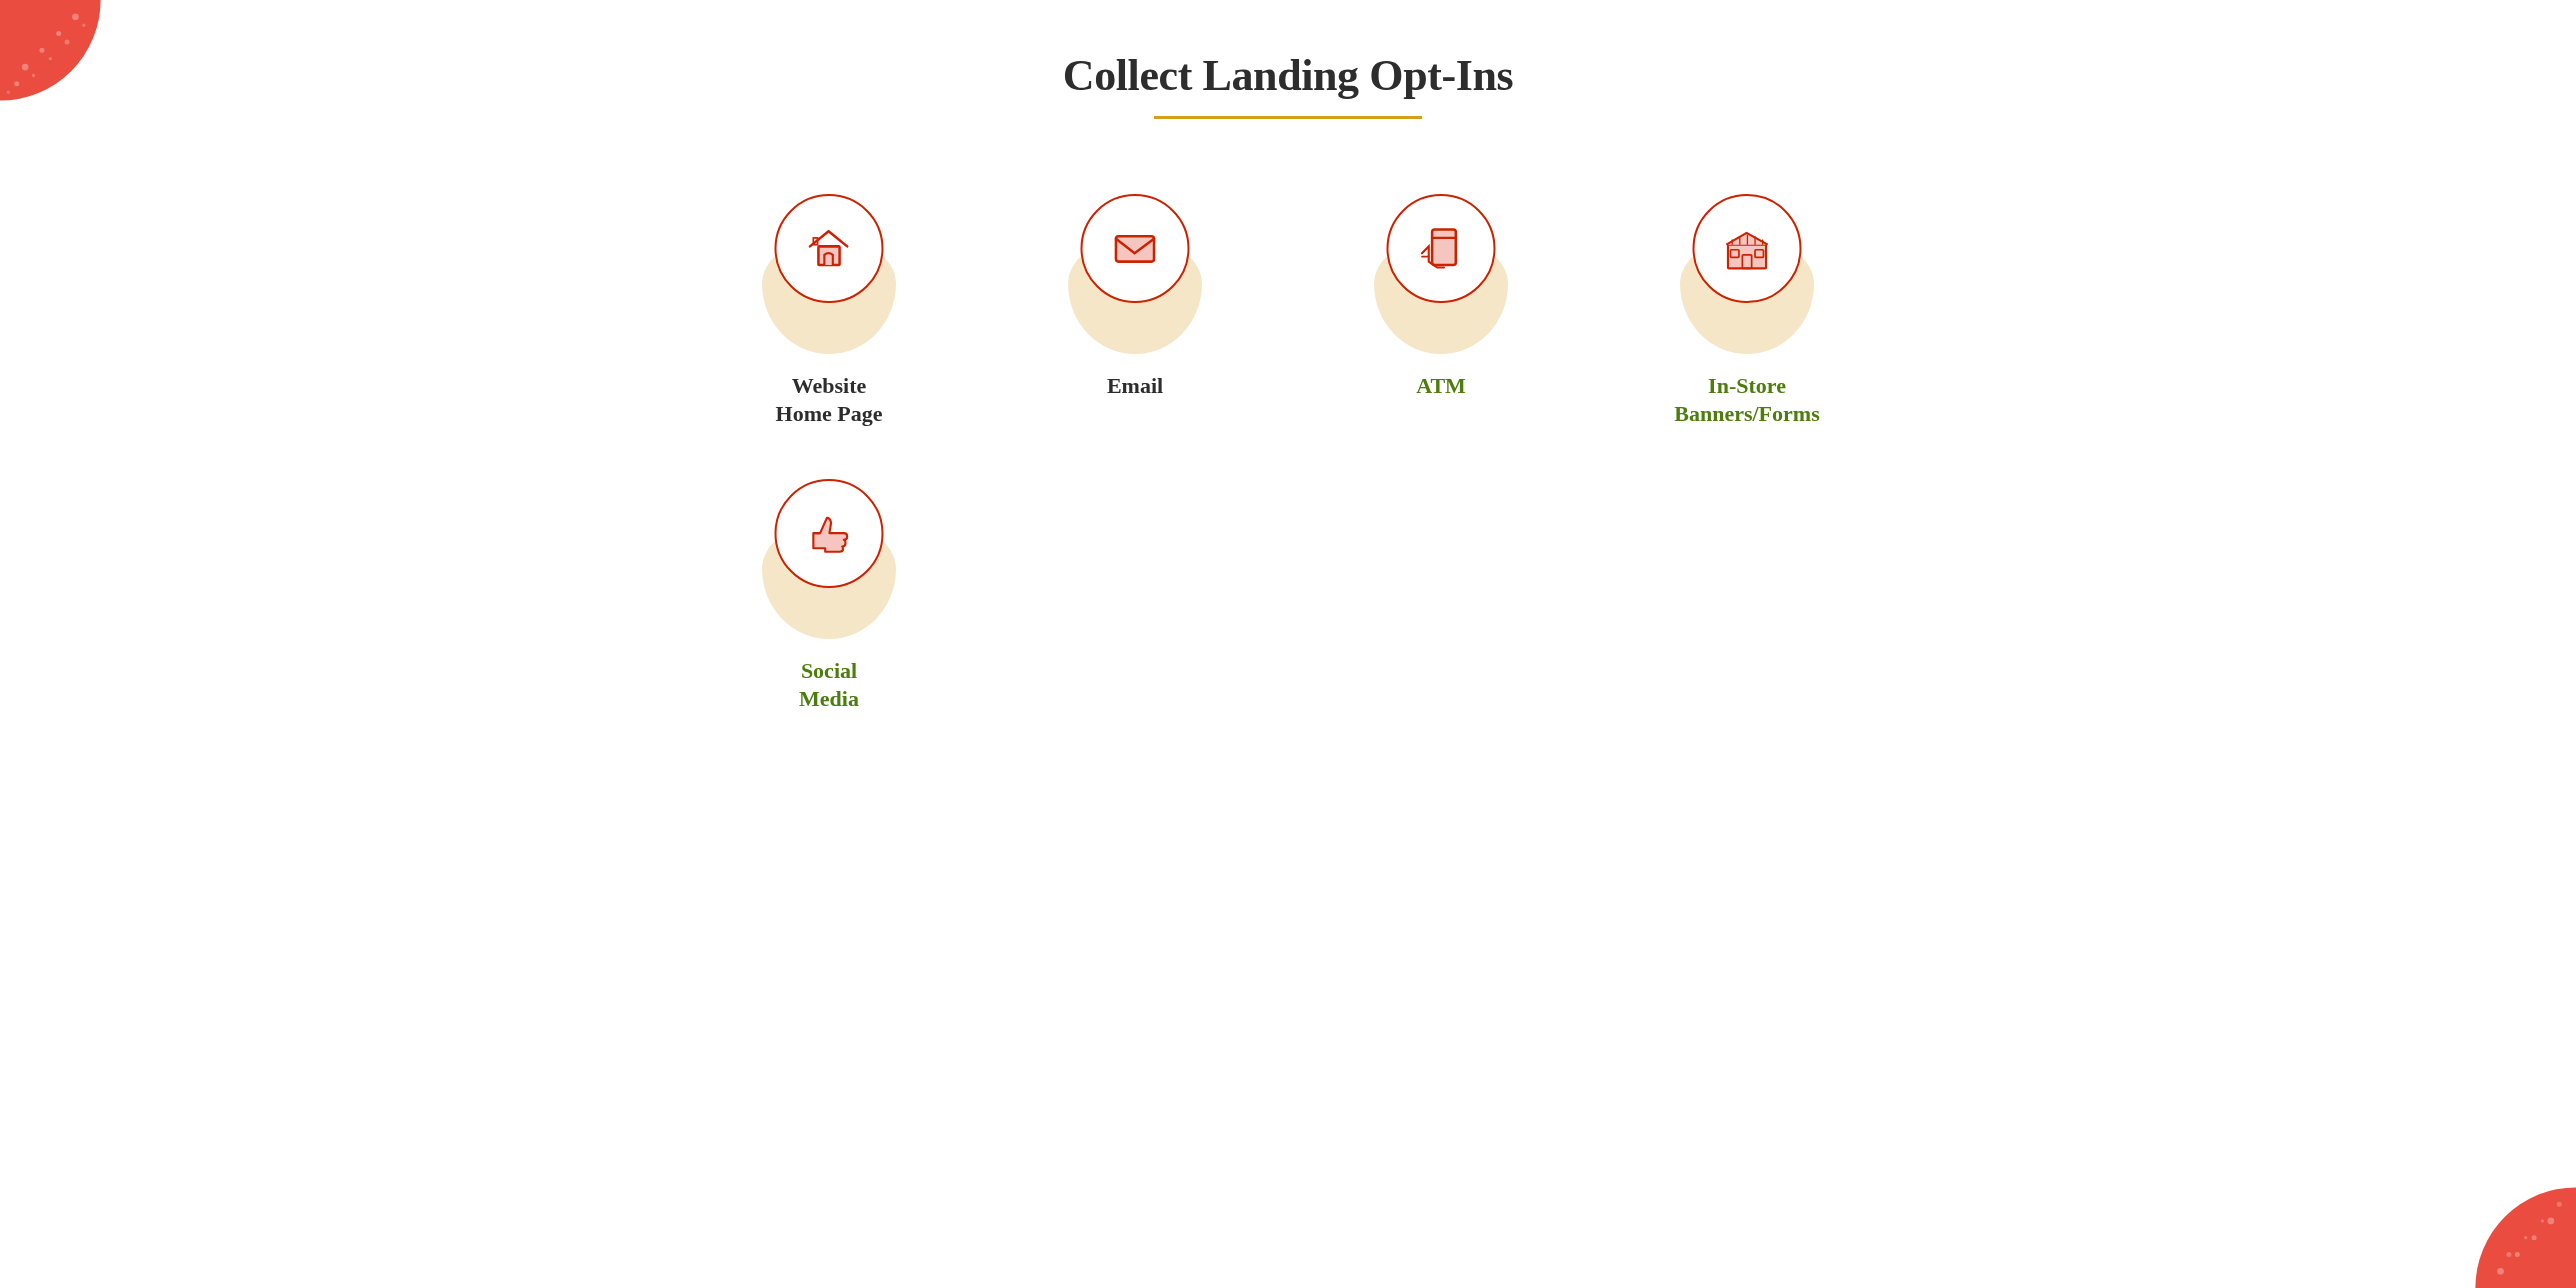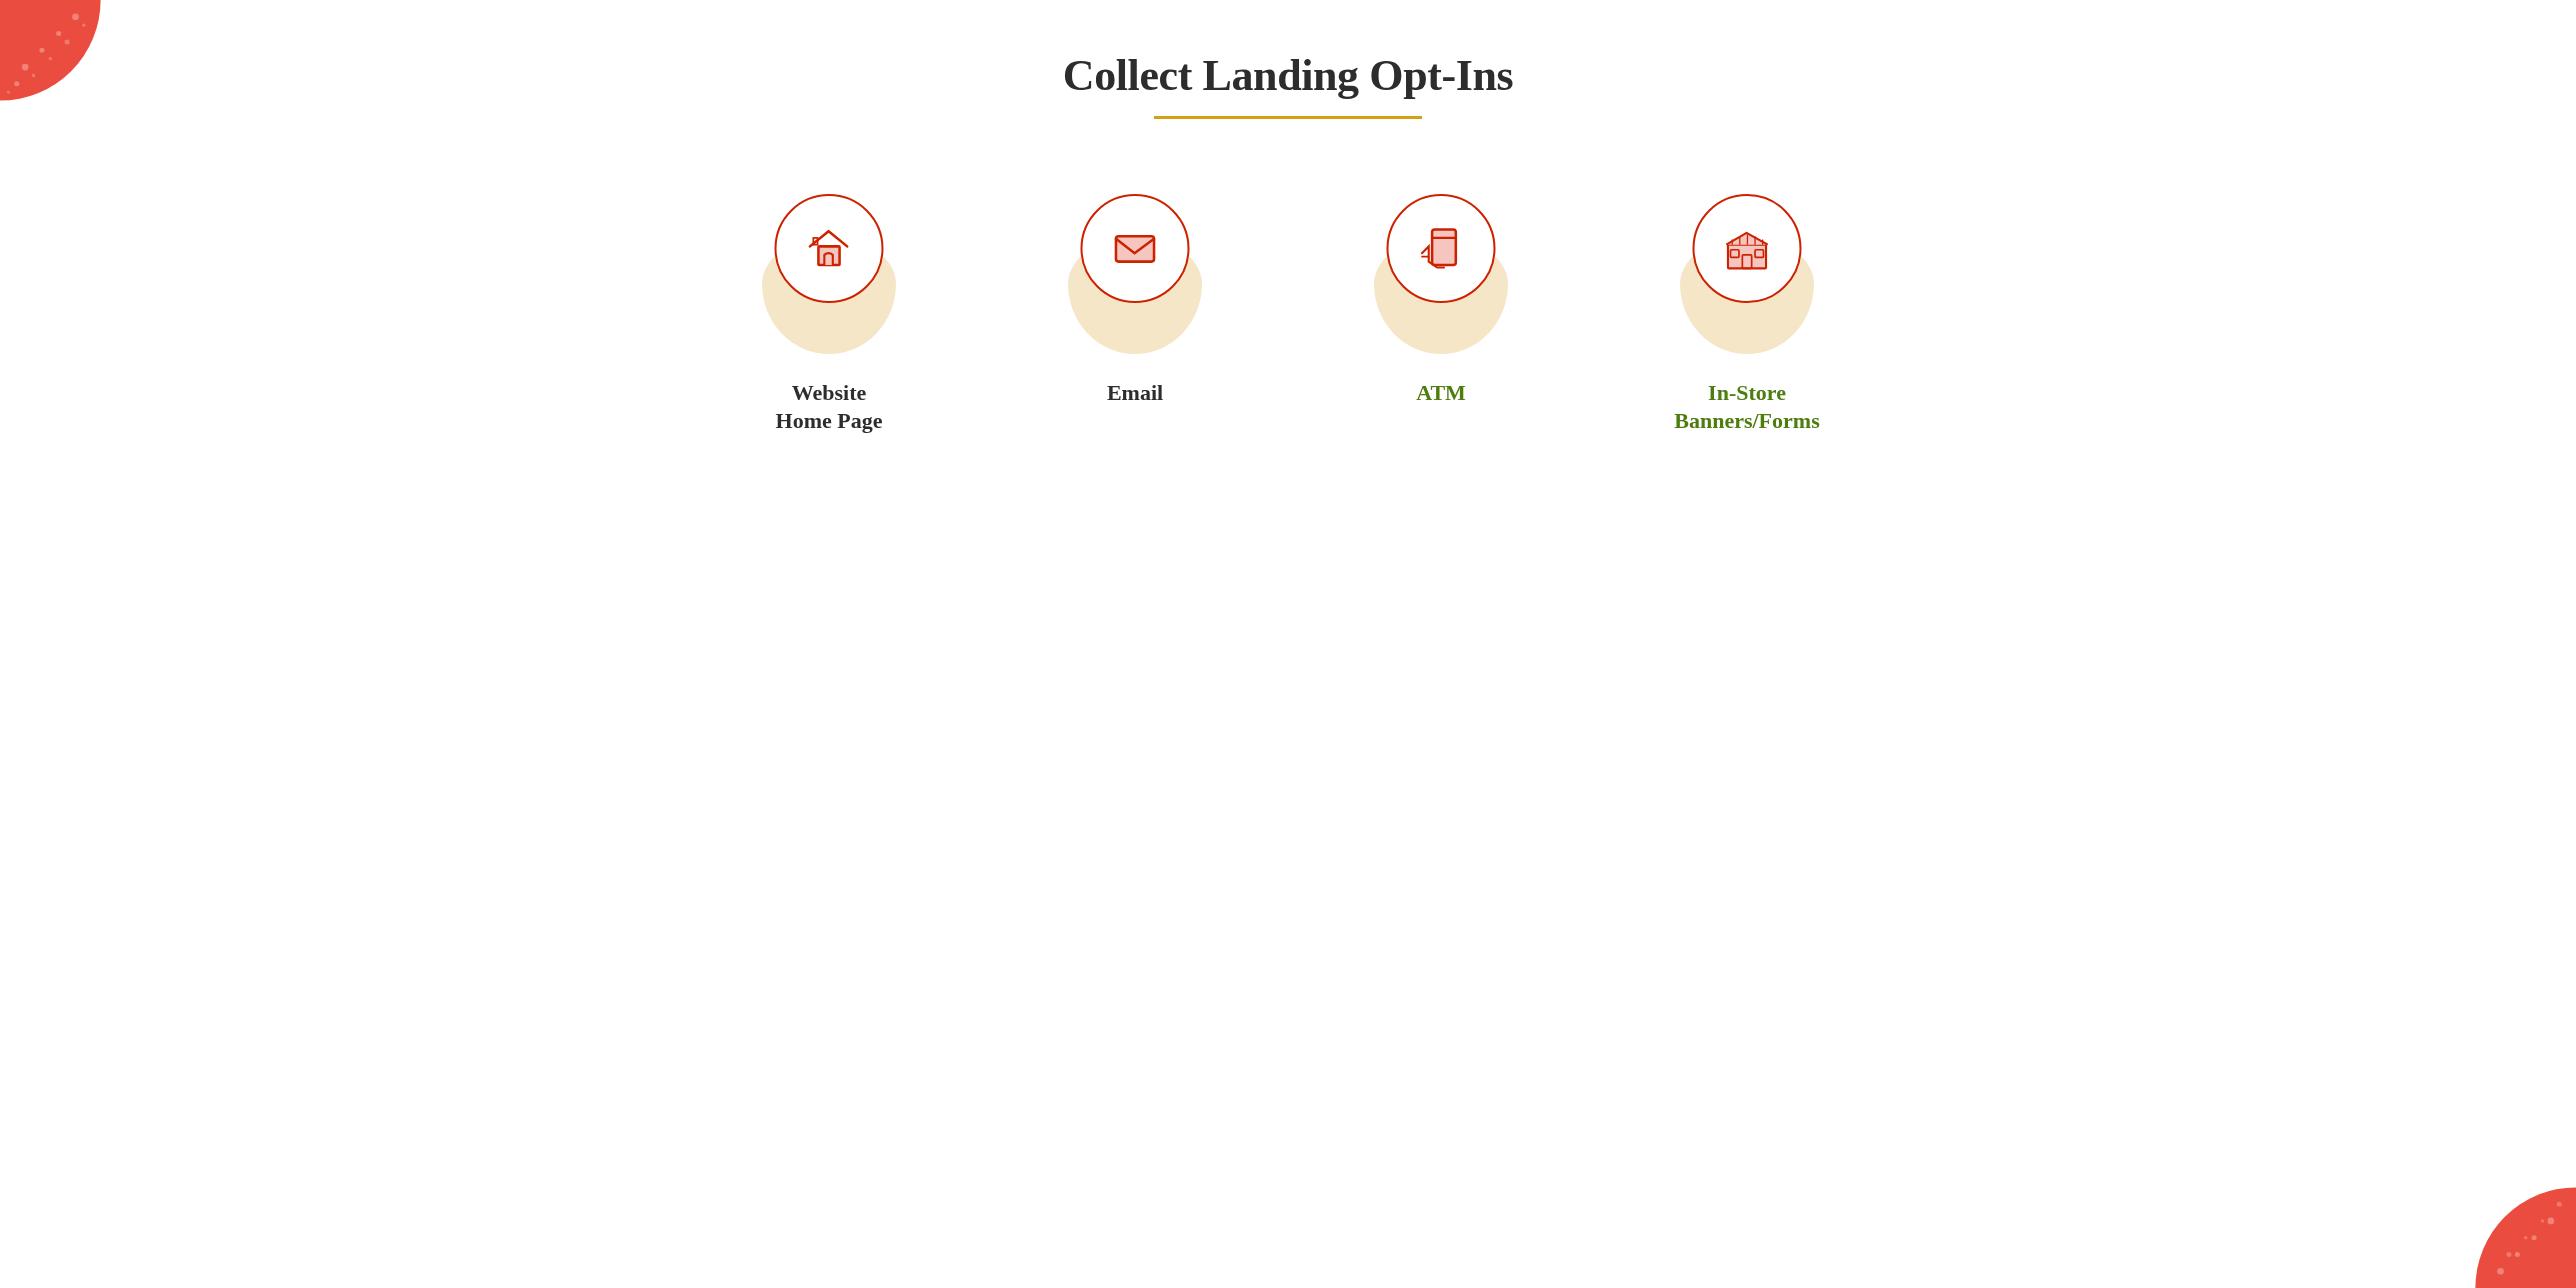--- a/index.html
+++ b/index.html
@@ -125,21 +125,21 @@
     .icon-circle svg {
       width: 55px;
       height: 55px;
     }
 
     .card-label {
       font-size: 22px;
       font-weight: 700;
       color: #2d2d2d;
       line-height: 1.3;
-      margin-top: 10px;
+      margin-top: 3px;
     }
 
     
     .card-label.red-label {
       color: #4d7c0f;
     }
   </style>
 </head>
 <body>
 
@@ -253,17 +253,31 @@
             <line x1="24" y1="18" x2="24" y2="28" stroke="#cc2200" stroke-width="1.5"></line>
             <line x1="33" y1="16" x2="33" y2="28" stroke="#cc2200" stroke-width="1.5"></line>
             <line x1="42" y1="18" x2="42" y2="28" stroke="#cc2200" stroke-width="1.5"></line>
             <line x1="51" y1="22" x2="51" y2="28" stroke="#cc2200" stroke-width="1.5"></line>
           </svg>
         </div>
       </div>
       <div class="card-label red-label">In-Store<br>Banners/Forms</div>
     </div>
 
+    <div class="card">
+      <div class="icon-blob-wrapper">
+        <div class="blob"></div>
+        <div class="icon-circle">
+
+          <svg viewBox="0 0 65 65" fill="none" xmlns="http://www.w3.org/2000/svg">
+
+            <path d="M28 50 L14 50 L14 32 L22 32 L30 14 Q34 14 35 20 L33 32 L50 32 Q54 32 54 36 Q54 40 50 40 Q52 40 52 44 Q52 48 48 48 Q49 48 49 51 Q49 54 45 54 L28 54 Z" stroke="#cc2200" stroke-width="2.5" fill="#f5c5c0" stroke-linejoin="round"></path>
+            <line x1="14" y1="32" x2="22" y2="32" stroke="#cc2200" stroke-width="2.5"></line>
+          </svg>
+        </div>
+      </div>
+      <div class="card-label red-label">Social<br>Media</div>
+    </div>
 
 
   </div>
 </div>
 
 
 </body></html>

